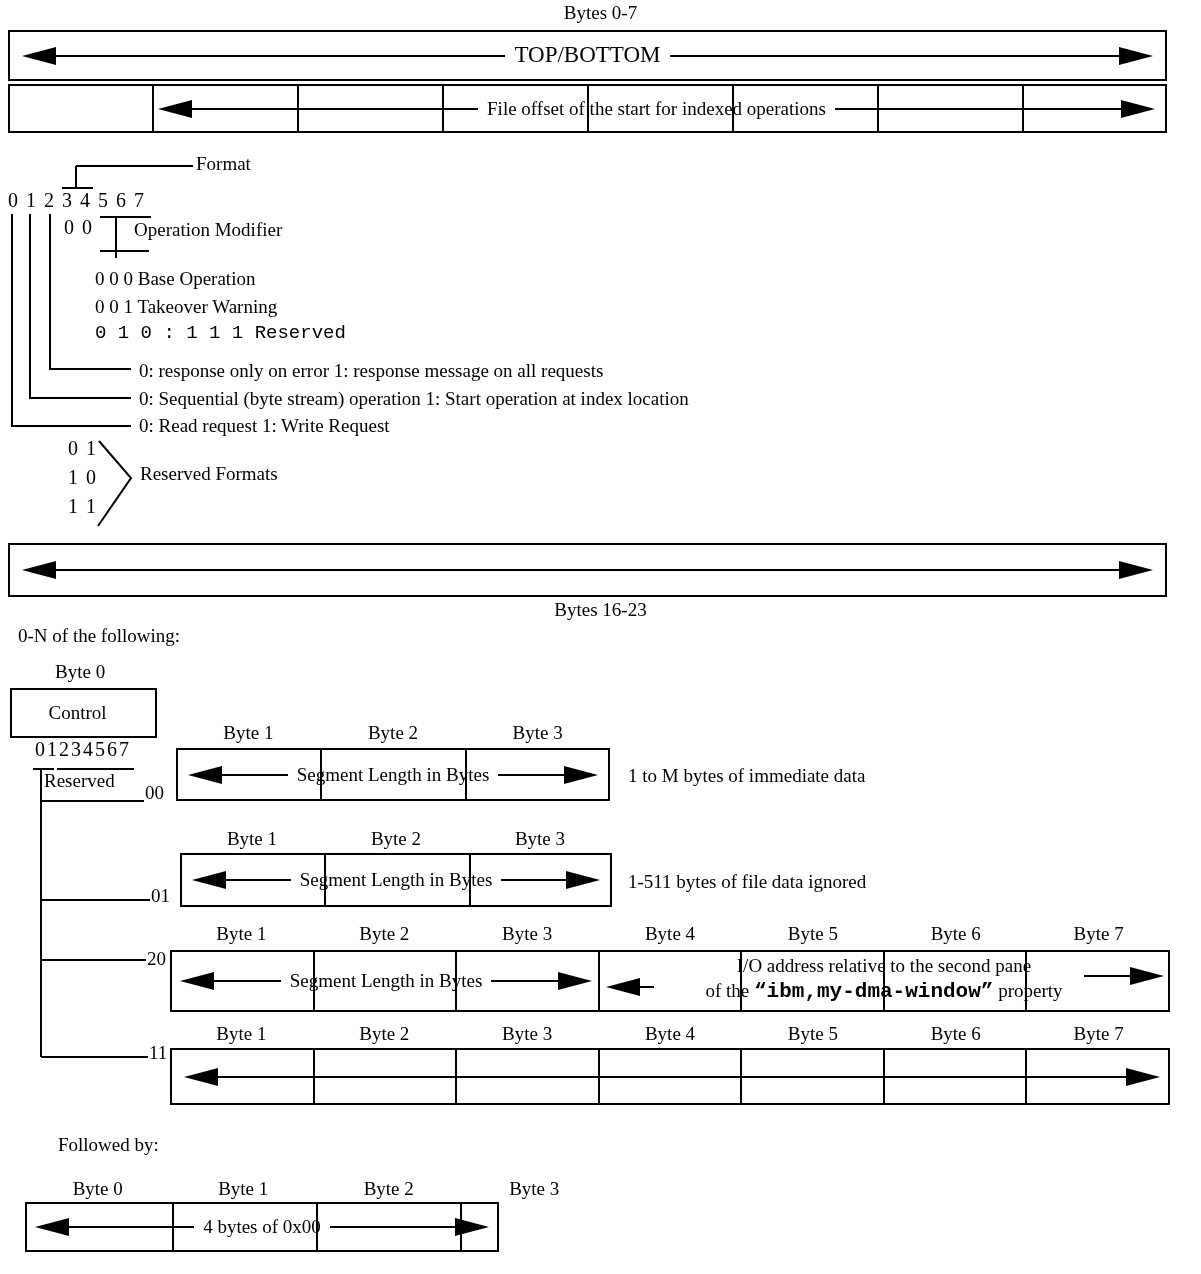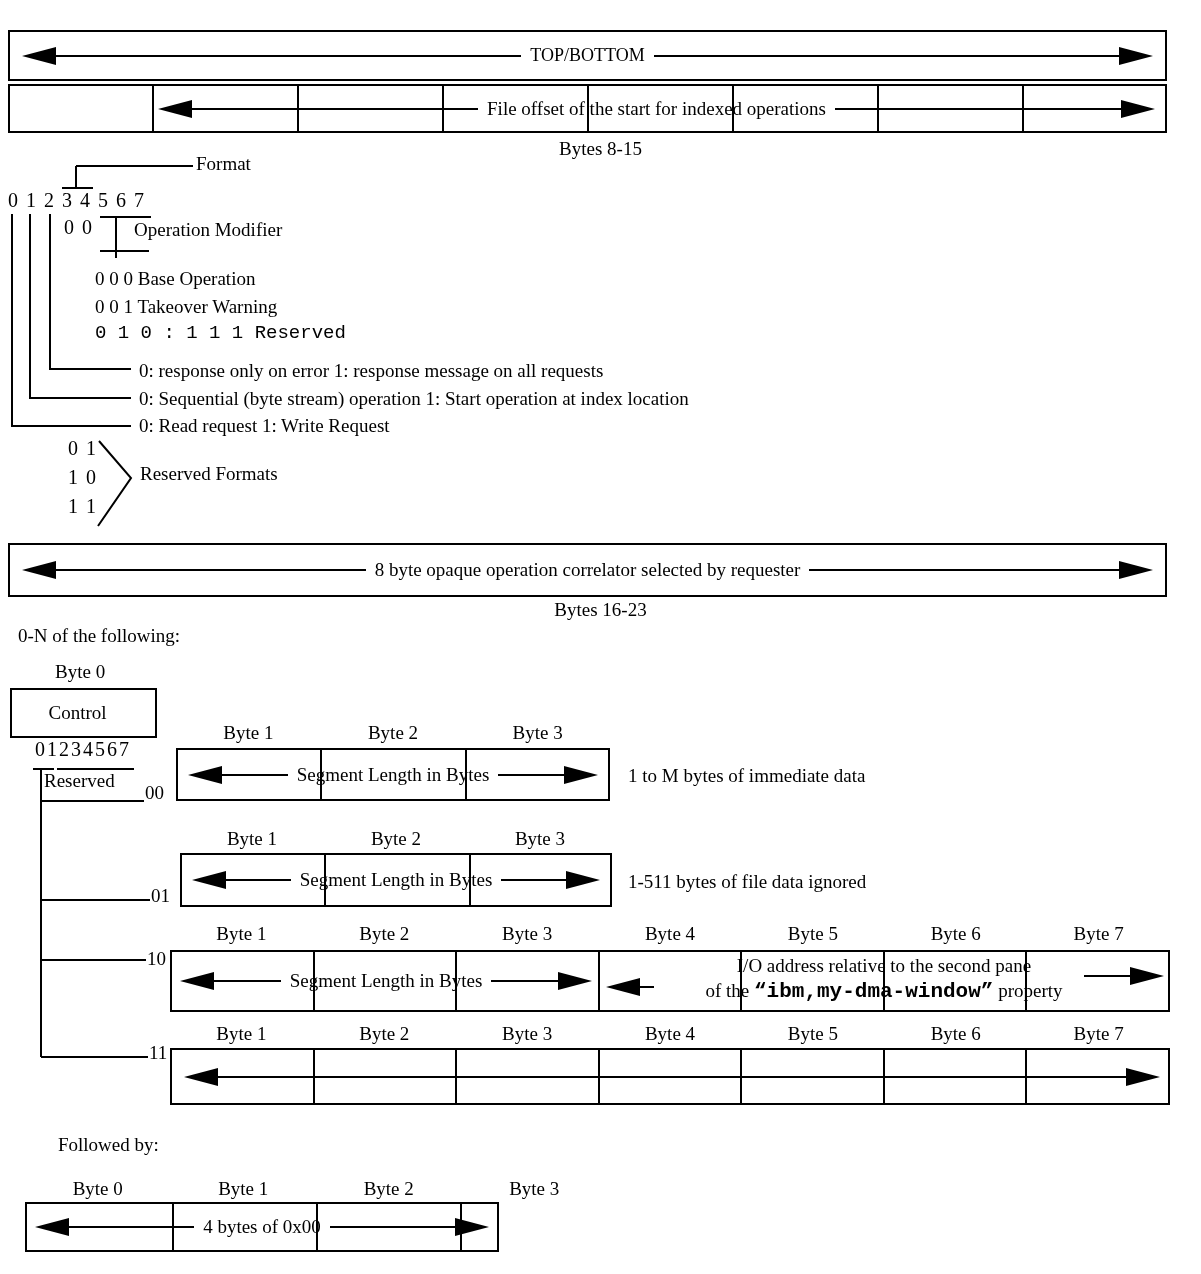--- a/index.html
+++ b/index.html
@@ -18,38 +18,39 @@
   .ah { width:0; height:0; border-top:9px solid transparent; border-bottom:9px solid transparent; flex:0 0 auto; }
   .ah.l { border-right:34px solid #000; }
   .ah.r { border-left:34px solid #000; }
   .ln { flex:1 1 auto; height:0; border-top:2px solid #000; }
   .atx { flex:0 0 auto; padding:0 9px; white-space:nowrap; }
   .hdr { position:absolute; display:flex; }
   .hdr span { flex:1 1 0; text-align:center; white-space:nowrap; }
   .mono { font-family:"Liberation Mono", monospace; font-weight:bold; font-size:21px; }
   .io2 span { white-space:pre; }
   svg.overlay { position:absolute; left:0; top:0; pointer-events:none; }
-  .big { font-size:18px; }
+  .big { font-size:23px; }
   .ws3 { word-spacing:3px; font-size:20px; }
   .ls2 { letter-spacing:2px; font-size:20px; }
 </style>
 </head>
 <body>
 
 <div id="canvas">
 
   <svg class="overlay" width="1201" height="1274" viewBox="0 0 1201 1274">
     <path d="M76 166H193 M76 166V188 M62 188H93
              M12 214V426H131 M30 214V398H131 M50 214V369H131
              M100 217H151 M116 217V258 M100 251H149
              M99 441L131 478L98 526
              M33 769H54 M57 769H134 M41 769V1057
              M41 801H144 M41 900H150 M41 960H146 M41 1057H148" fill="none" stroke="#000" stroke-width="2"></path>
   </svg>
 
+  <div class="t ctr" style="top:2px;">Bytes 0-7</div>
 
   <div class="box" style="left:8px; top:30px; width:1159px; height:51px;">
     <div class="dbl" style="left:12px; right:12px; top:0; bottom:0;">
       <span class="ah l"></span>
       <span class="ln"></span>
       <span class="atx big">TOP/BOTTOM</span>
       <span class="ln"></span>
       <span class="ah r"></span>
     </div>
   </div>
@@ -64,21 +65,20 @@
     <div class="vd" style="left:1012px;"></div>
     <div class="dbl" style="left:148px; right:10px; top:0; bottom:0;">
       <span class="ah l"></span>
       <span class="ln"></span>
       <span class="atx">File offset of the start for indexed operations</span>
       <span class="ln"></span>
       <span class="ah r"></span>
     </div>
   </div>
 
-  <div class="t ctr" style="top:138px;">Bytes 8-15</div>
 
   <div class="t" style="left:196px; top:153px;">Format</div>
   <div class="t ws3" style="left:8px; top:189px;">0 1 2 3 4 5 6 7</div>
   <div class="t ws3" style="left:64px; top:216px;">0 0</div>
   <div class="t" style="left:134px; top:219px;">Operation Modifier</div>
 
   <div class="t" style="left:95px; top:268px;">0 0 0 Base Operation</div>
   <div class="t" style="left:95px; top:296px;">0 0 1 Takeover Warning</div>
   <div class="t" style="left:95px; top:323px;font-family:Liberation Mono, monospace;">0 1 0 : 1 1 1 Reserved</div>
 
@@ -88,40 +88,39 @@
 
   <div class="t ws3" style="left:68px; top:437px;">0 1</div>
   <div class="t ws3" style="left:68px; top:466px;">1 0</div>
   <div class="t ws3" style="left:68px; top:495px;">1 1</div>
   <div class="t" style="left:140px; top:463px;">Reserved Formats</div>
 
   <div class="box" style="left:8px; top:543px; width:1159px; height:54px;">
     <div class="dbl" style="left:12px; right:12px; top:0; bottom:0;">
       <span class="ah l"></span>
       <span class="ln"></span>
-      <span class="atx">8 byte opaque operation correlator selected by requester</span>
       <span class="ln"></span>
       <span class="ah r"></span>
     </div>
   </div>
   <div class="t ctr" style="top:599px;">Bytes 16-23</div>
   <div class="t" style="left:18px; top:625px;">0-N of the following:</div>
 
   <div class="t" style="left:55px; top:661px;">Byte 0</div>
   <div class="box" style="left:10px; top:688px; width:147px; height:50px;">
     <div class="cell" style="left:0; right:12px;">
       <span>Control</span>
     </div>
   </div>
   <div class="t ls2" style="left:35px; top:738px;">01234567</div>
   <div class="t" style="left:44px; top:770px;">Reserved</div>
 
   <div class="t" style="left:145px; top:782px;">00</div>
   <div class="t" style="left:151px; top:885px;">01</div>
-  <div class="t" style="left:147px; top:948px;">10</div>
+  <div class="t" style="left:147px; top:948px;">20</div>
   <div class="t" style="left:149px; top:1042px;">11</div>
 
   <div class="hdr" style="left:176px; width:434px; top:722px;">
     <span>Byte 1</span>
     <span>Byte 2</span>
     <span>Byte 3</span>
   </div>
   <div class="box" style="left:176px; top:748px; width:434px; height:53px;">
     <div class="vd" style="left:142px;"></div>
     <div class="vd" style="left:287px;"></div>

